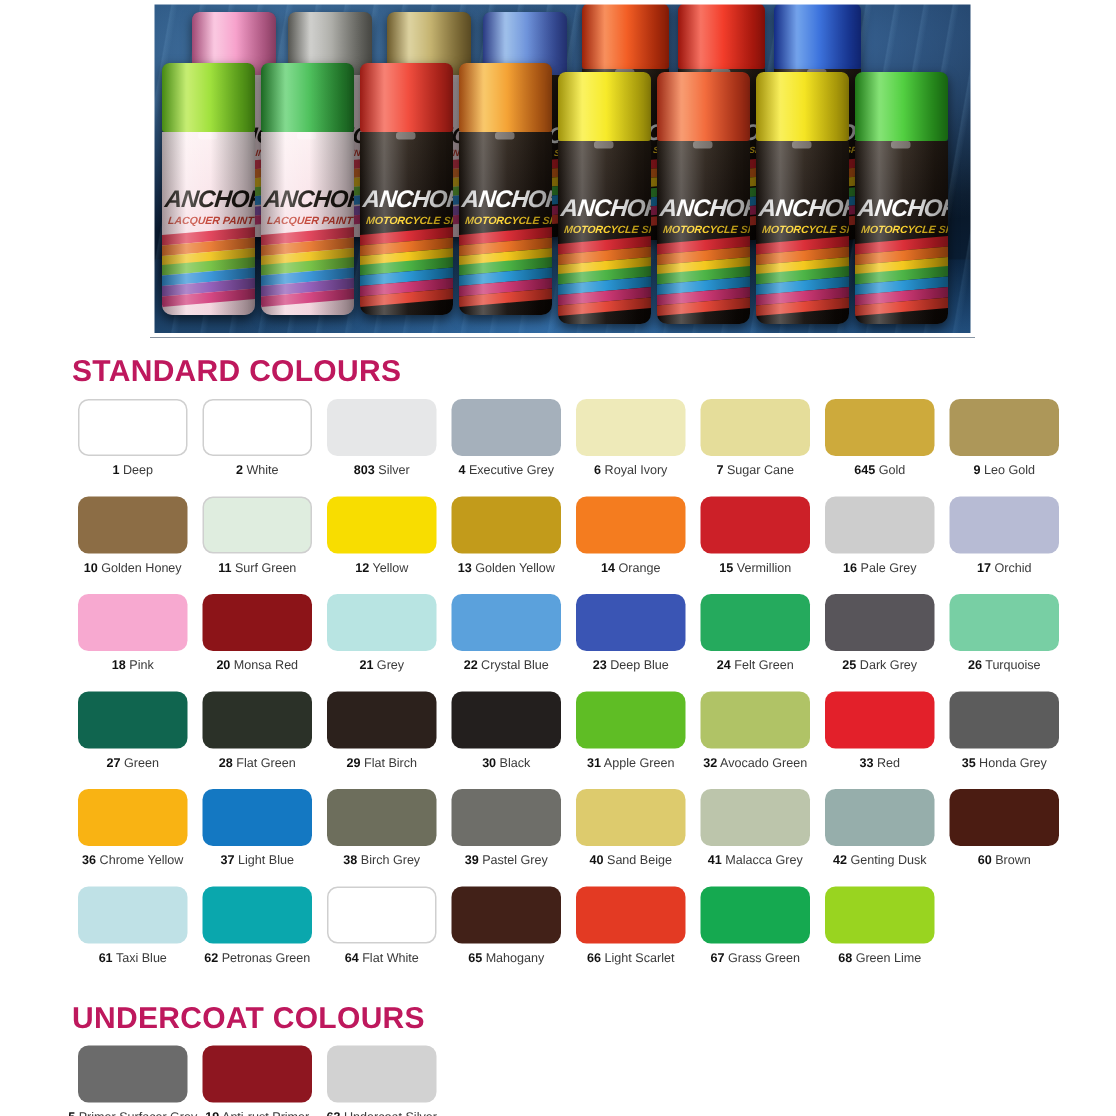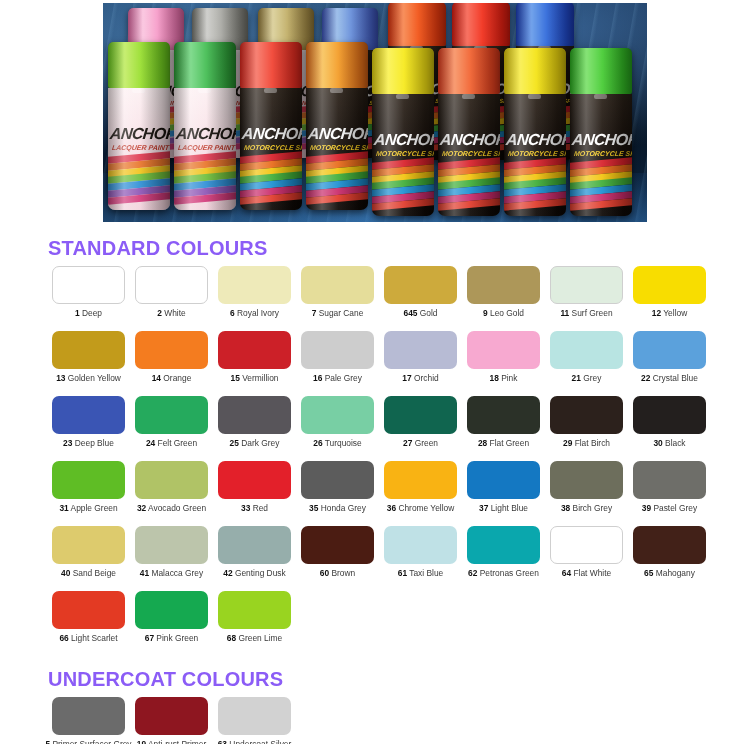--- a/index.html
+++ b/index.html
@@ -137,21 +137,21 @@
 
   
   #chart {
     position: absolute;
     left: 0; top: 225px;
     width: 744px;
   }
   .section-title {
     font-size: 20px;
     font-weight: bold;
-    color: #8b5cf6;
+    color: #be185d;
     letter-spacing: .2px;
     padding-left: 48px;
     margin: 0;
   }
   #standard-title { padding-top: 12px; padding-bottom: 6px; }
   #undercoat-title { padding-top: 12px; padding-bottom: 6px; }
 
   .swatch-grid {
     display: grid;
     grid-template-columns: repeat(8, 79px);
@@ -525,36 +525,48 @@
   <div id="standard-grid" class="swatch-grid">
       <div class="swatch-cell">
         <div class="chip outlined" style="background: rgb(255, 255, 255);"></div>
         <div class="caption"><span class="code">1</span><span> Deep</span></div>
       </div>
       <div class="swatch-cell">
         <div class="chip outlined" style="background: rgb(255, 255, 255);"></div>
         <div class="caption"><span class="code">2</span><span> White</span></div>
       </div>
       <div class="swatch-cell">
+        <div class="chip" style="background: rgb(230, 231, 232);"></div>
+        <div class="caption"><span class="code">803</span><span> Silver</span></div>
+      </div>
+      <div class="swatch-cell">
+        <div class="chip" style="background: rgb(165, 176, 187);"></div>
+        <div class="caption"><span class="code">4</span><span> Executive Grey</span></div>
+      </div>
+      <div class="swatch-cell">
         <div class="chip" style="background: rgb(238, 234, 185);"></div>
         <div class="caption"><span class="code">6</span><span> Royal Ivory</span></div>
       </div>
       <div class="swatch-cell">
         <div class="chip" style="background: rgb(229, 221, 154);"></div>
         <div class="caption"><span class="code">7</span><span> Sugar Cane</span></div>
       </div>
       <div class="swatch-cell">
         <div class="chip" style="background: rgb(205, 170, 60);"></div>
         <div class="caption"><span class="code">645</span><span> Gold</span></div>
       </div>
       <div class="swatch-cell">
         <div class="chip" style="background: rgb(173, 151, 89);"></div>
         <div class="caption"><span class="code">9</span><span> Leo Gold</span></div>
       </div>
       <div class="swatch-cell">
+        <div class="chip" style="background: rgb(140, 109, 69);"></div>
+        <div class="caption"><span class="code">10</span><span> Golden Honey</span></div>
+      </div>
+      <div class="swatch-cell">
         <div class="chip outlined" style="background: rgb(223, 237, 223);"></div>
         <div class="caption"><span class="code">11</span><span> Surf Green</span></div>
       </div>
       <div class="swatch-cell">
         <div class="chip" style="background: rgb(248, 221, 0);"></div>
         <div class="caption"><span class="code">12</span><span> Yellow</span></div>
       </div>
       <div class="swatch-cell">
         <div class="chip" style="background: rgb(194, 155, 27);"></div>
         <div class="caption"><span class="code">13</span><span> Golden Yellow</span></div>
@@ -573,20 +585,24 @@
       </div>
       <div class="swatch-cell">
         <div class="chip" style="background: rgb(183, 187, 212);"></div>
         <div class="caption"><span class="code">17</span><span> Orchid</span></div>
       </div>
       <div class="swatch-cell">
         <div class="chip" style="background: rgb(247, 169, 208);"></div>
         <div class="caption"><span class="code">18</span><span> Pink</span></div>
       </div>
       <div class="swatch-cell">
+        <div class="chip" style="background: rgb(140, 20, 24);"></div>
+        <div class="caption"><span class="code">20</span><span> Monsa Red</span></div>
+      </div>
+      <div class="swatch-cell">
         <div class="chip" style="background: rgb(184, 228, 226);"></div>
         <div class="caption"><span class="code">21</span><span> Grey</span></div>
       </div>
       <div class="swatch-cell">
         <div class="chip" style="background: rgb(91, 161, 220);"></div>
         <div class="caption"><span class="code">22</span><span> Crystal Blue</span></div>
       </div>
       <div class="swatch-cell">
         <div class="chip" style="background: rgb(58, 85, 180);"></div>
         <div class="caption"><span class="code">23</span><span> Deep Blue</span></div>
@@ -682,21 +698,21 @@
       <div class="swatch-cell">
         <div class="chip" style="background: rgb(66, 33, 24);"></div>
         <div class="caption"><span class="code">65</span><span> Mahogany</span></div>
       </div>
       <div class="swatch-cell">
         <div class="chip" style="background: rgb(227, 58, 35);"></div>
         <div class="caption"><span class="code">66</span><span> Light Scarlet</span></div>
       </div>
       <div class="swatch-cell">
         <div class="chip" style="background: rgb(21, 169, 80);"></div>
-        <div class="caption"><span class="code">67</span><span> Pink Green</span></div>
+        <div class="caption"><span class="code">67</span><span> Grass Green</span></div>
       </div>
       <div class="swatch-cell">
         <div class="chip" style="background: rgb(153, 212, 32);"></div>
         <div class="caption"><span class="code">68</span><span> Green Lime</span></div>
       </div>
     </div>
 
   <h2 id="undercoat-title" class="section-title">UNDERCOAT COLOURS</h2>
 
   <div id="undercoat-grid" class="swatch-grid undercoat">

